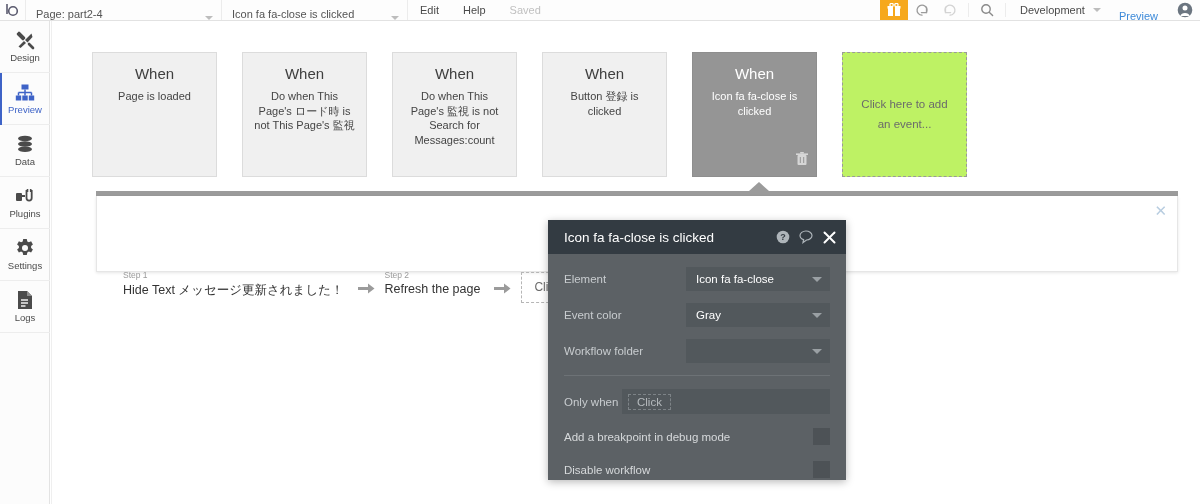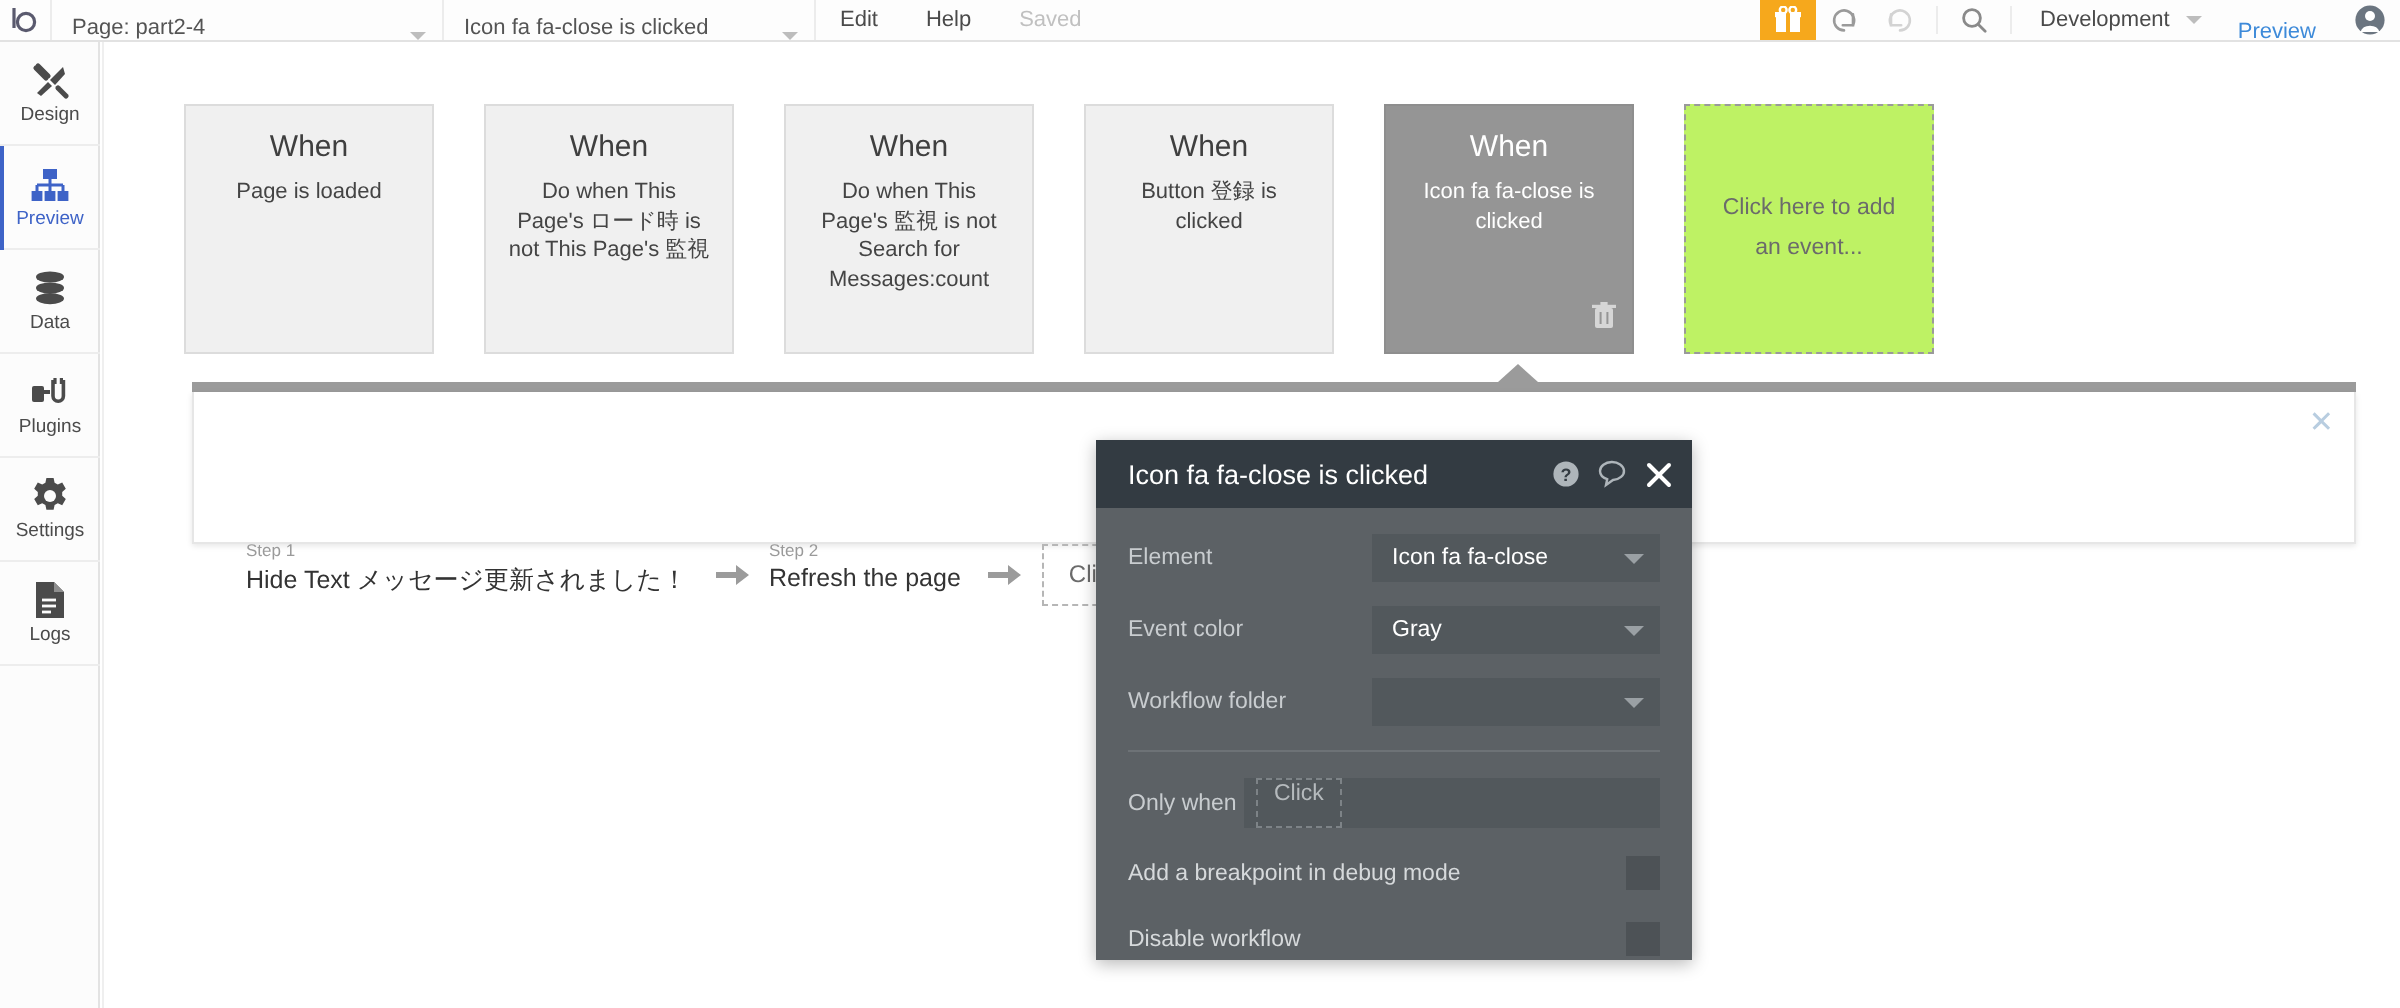--- a/index.html
+++ b/index.html
@@ -224,21 +224,21 @@
   }
   .pp-divider {
     height: 1px; background: #6d7276; margin: 4px 0 13px 0;
   }
   .pp-onlywhen {
     display: flex; align-items: center; margin-bottom: 14px;
   }
   .pp-onlywhen .pp-label { width: 58px; }
   .pp-input {
     flex: 1; height: 25px; background: #52585c;
-    display: flex; padding-left: 6px;
+    display: flex; align-items: center; padding-left: 6px;
   }
   .pp-placeholder {
     border: 1px dashed #7d8387;
     padding: 1px 8px;
     font-size: 11.5px; color: #b5babd;
   }
   .pp-checkrow {
     display: flex; align-items: center; justify-content: space-between;
     margin-bottom: 16px;
   }

